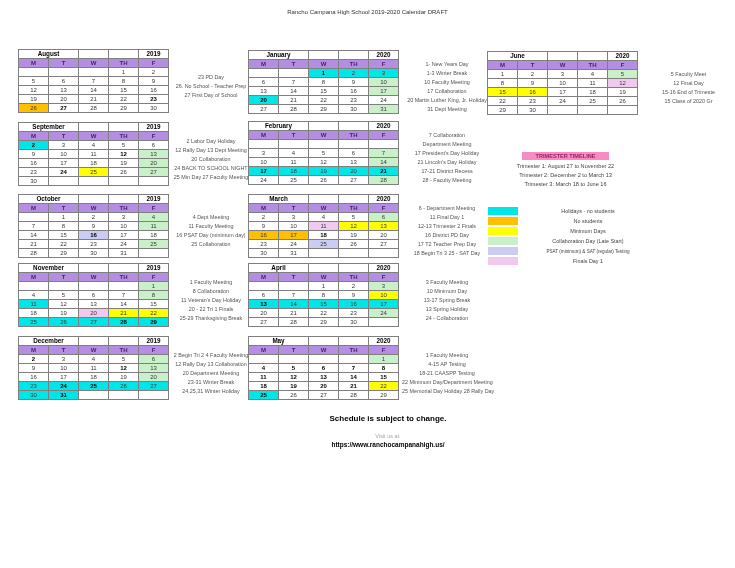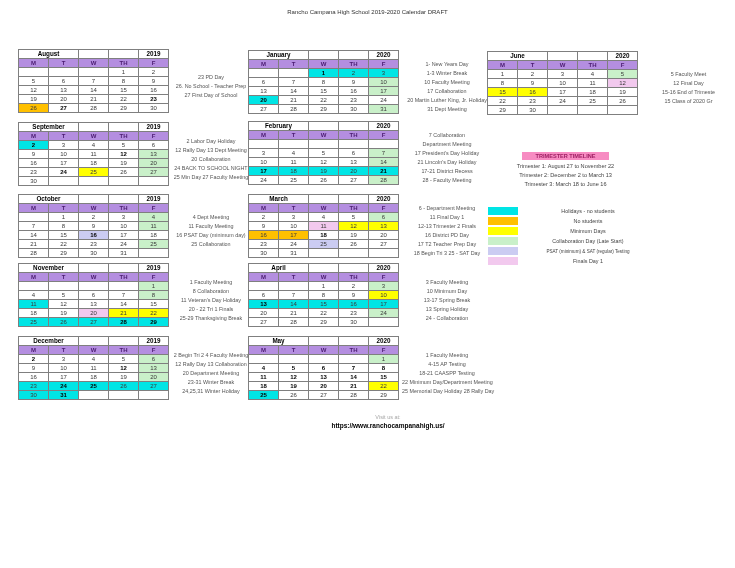--- a/index.html
+++ b/index.html
@@ -765,15 +765,16 @@
       <div class="legend-swatch" style="background: rgb(203, 204, 242);"></div>
       <div class="legend-label sm">PSAT (minimum) &amp; SAT (regular) Testing</div>
     </div>
     <div class="legend-item">
       <div class="legend-swatch" style="background: rgb(242, 201, 238);"></div>
       <div class="legend-label">Finals Day 1</div>
     </div>
   </div>
 
 <div class="footer">
+  <div class="f1">Schedule is subject to change.</div>
   <div class="f2">Visit us at:</div>
   <div class="f3">https://www.ranchocampanahigh.us/</div>
 </div>
 
 </body></html>

